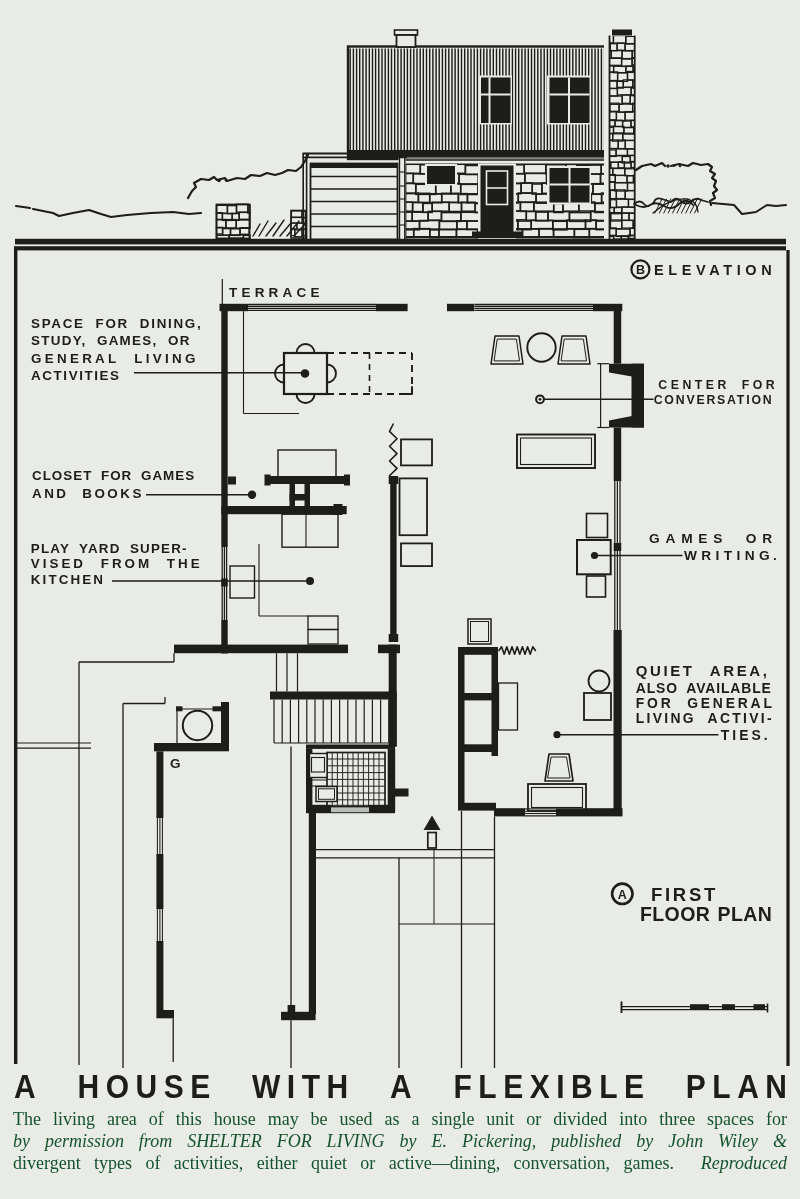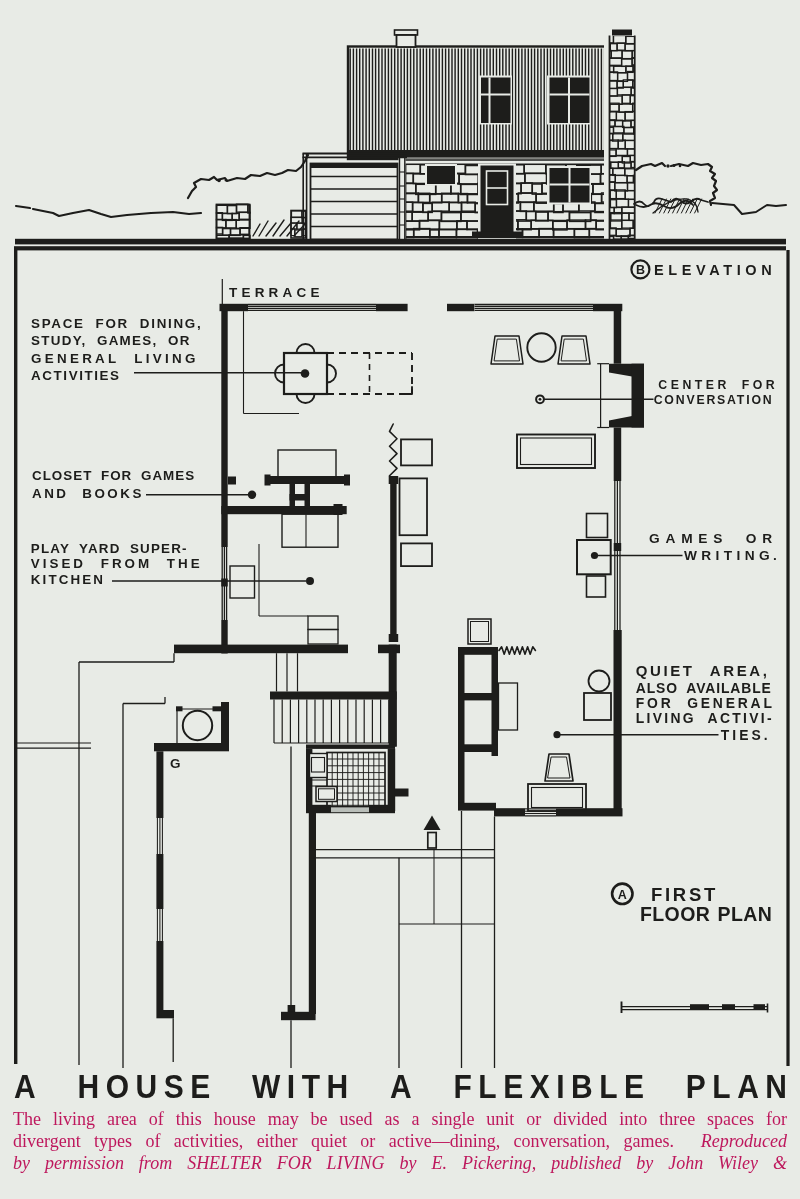--- a/index.html
+++ b/index.html
@@ -1,17 +1,17 @@
 <!DOCTYPE html>
 <html><head><meta charset="utf-8"><style>
 html,body{margin:0;padding:0;}
 #page{position:relative;width:800px;height:1199px;background:#e8ebe6;overflow:hidden;font-family:"Liberation Sans",sans-serif;}
 #title{position:absolute;left:14px;top:1068px;width:773px;display:flex;justify-content:space-between;font-weight:bold;font-size:30px;color:#1d1d1b;transform:scaleY(1.12);transform-origin:top;}
 #title span{letter-spacing:6.5px;margin-right:-6.5px;white-space:nowrap;}
-#cap{position:absolute;left:13px;top:1109px;width:774px;font-family:"Liberation Serif",serif;font-size:18px;line-height:21.8px;color:#be185d;}
+#cap{position:absolute;left:13px;top:1109px;width:774px;font-family:"Liberation Serif",serif;font-size:18px;line-height:21.8px;color:#14532d;}
 .jl{text-align:justify;text-align-last:justify;}
 </style></head><body>
 <div id="page">
 <svg width="800" height="1068" viewBox="0 0 800 1068" font-family="Liberation Sans, sans-serif">
       <path d="M350.2,48.5V151.5M353.4,48.5V151.5M356.6,48.5V151.5M359.7,48.5V151.5M362.9,48.5V151.5M366.1,48.5V151.5M369.3,48.5V151.5M372.5,48.5V151.5M375.6,48.5V151.5M378.8,48.5V151.5M382.0,48.5V151.5M385.2,48.5V151.5M388.4,48.5V151.5M391.5,48.5V151.5M394.7,48.5V151.5M397.9,48.5V151.5M401.1,48.5V151.5M404.3,48.5V151.5M407.4,48.5V151.5M410.6,48.5V151.5M413.8,48.5V151.5M417.0,48.5V151.5M420.2,48.5V151.5M423.3,48.5V151.5M426.5,48.5V151.5M429.7,48.5V151.5M432.9,48.5V151.5M436.1,48.5V151.5M439.2,48.5V151.5M442.4,48.5V151.5M445.6,48.5V151.5M448.8,48.5V151.5M452.0,48.5V151.5M455.1,48.5V151.5M458.3,48.5V151.5M461.5,48.5V151.5M464.7,48.5V151.5M467.9,48.5V151.5M471.0,48.5V151.5M474.2,48.5V151.5M477.4,48.5V151.5M480.6,48.5V151.5M483.8,48.5V151.5M486.9,48.5V151.5M490.1,48.5V151.5M493.3,48.5V151.5M496.5,48.5V151.5M499.7,48.5V151.5M502.8,48.5V151.5M506.0,48.5V151.5M509.2,48.5V151.5M512.4,48.5V151.5M515.6,48.5V151.5M518.7,48.5V151.5M521.9,48.5V151.5M525.1,48.5V151.5M528.3,48.5V151.5M531.5,48.5V151.5M534.6,48.5V151.5M537.8,48.5V151.5M541.0,48.5V151.5M544.2,48.5V151.5M547.4,48.5V151.5M550.5,48.5V151.5M553.7,48.5V151.5M556.9,48.5V151.5M560.1,48.5V151.5M563.3,48.5V151.5M566.4,48.5V151.5M569.6,48.5V151.5M572.8,48.5V151.5M576.0,48.5V151.5M579.2,48.5V151.5M582.3,48.5V151.5M585.5,48.5V151.5M588.7,48.5V151.5M591.9,48.5V151.5M595.1,48.5V151.5M598.2,48.5V151.5M601.4,48.5V151.5M604.6,48.5V151.5M607.8,48.5V151.5" stroke="#1d1d1b" stroke-width="1.42" fill="none"></path>
       <rect x="348.5" y="150.0" width="261.0" height="7.5" fill="#1d1d1b"></rect>
       <rect x="348.0" y="46.5" width="262.0" height="112.5" fill="none" stroke="#1d1d1b" stroke-width="2.4"></rect>
       <rect x="394.0" y="29.5" width="24.0" height="5.5" fill="#e8ebe6"></rect>
       <rect x="394.5" y="30.0" width="23.0" height="5.0" fill="none" stroke="#1d1d1b" stroke-width="1.6"></rect>
       <rect x="396.5" y="35.0" width="19.0" height="12.0" fill="#e8ebe6"></rect>
@@ -599,15 +599,15 @@
 <div id="title">
       <span>A</span>
       <span>HOUSE</span>
       <span>WITH</span>
       <span>A</span>
       <span>FLEXIBLE</span>
       <span>PLAN</span>
     </div>
 <div id="cap">
 <div class="jl">The living area of this house may be used as a single unit or divided into three spaces for</div>
+<div class="jl"><i>by permission from SHELTER FOR LIVING by E. Pickering, published by John Wiley &amp;</i></div>
 <div class="jl">divergent types of activities, either quiet or active—dining, conversation, games.&nbsp;&nbsp;<i>Reproduced</i></div>
-<div class="jl"><i>by permission from SHELTER FOR LIVING by E. Pickering, published by John Wiley &amp;</i></div>
 </div>
 </div>
 </body></html>

